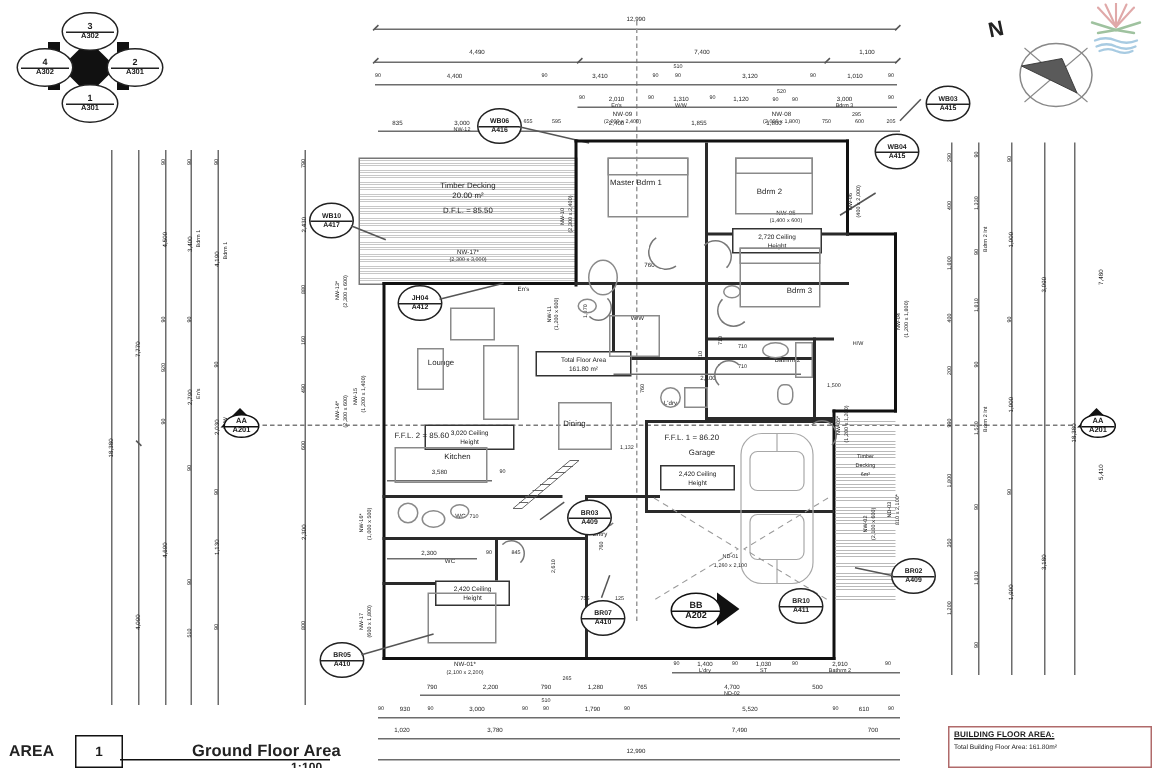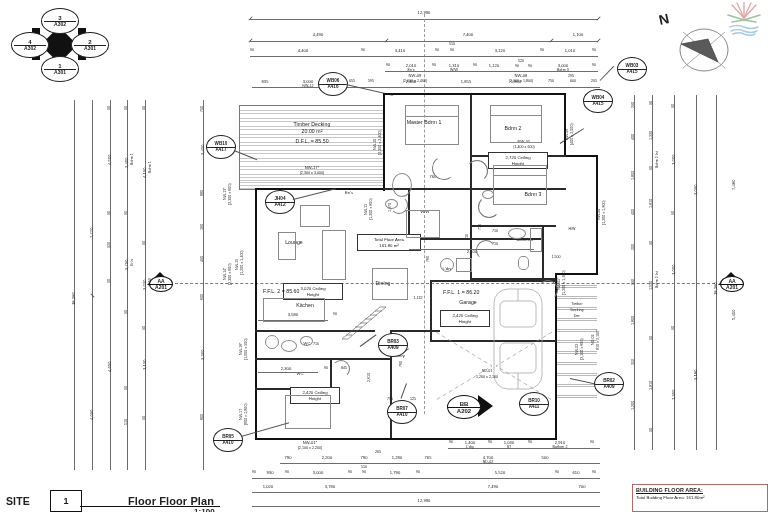--- a/index.html
+++ b/index.html
@@ -627,26 +627,26 @@
 
   <div class="dimh" style="left:252px;top:492px;width:348px;"></div>
   <div class="txt c s4" style="left:268px;top:485px;">1,020</div>
   <div class="txt c s4" style="left:330px;top:485px;">3,780</div>
   <div class="txt c s4" style="left:493px;top:485px;">7,490</div>
   <div class="txt c s4" style="left:582px;top:485px;">700</div>
 
   <div class="dimh" style="left:252px;top:506px;width:348px;"></div>
   <div class="txt c s4" style="left:424px;top:499px;">12,990</div>
 
-  <div class="txt s10" style="left:6px;top:496px;font-weight:bold;">SITE</div>
+  <div class="txt s10" style="left:6px;top:496px;font-weight:bold;">AREA</div>
   <div class="tbnum" style="left:50px;top:490px;width:30px;height:20px;">
     <span>1</span>
   </div>
   <div class="tb" style="left:80px;top:506px;width:140px;"></div>
-  <div class="txt" style="left:128px;top:496px;font-size:11px;font-weight:bold;">Floor Floor Plan</div>
+  <div class="txt" style="left:128px;top:496px;font-size:11px;font-weight:bold;">Ground Floor Area</div>
   <div class="txt" style="left:194px;top:508px;font-size:8px;font-weight:bold;">1:100</div>
 
   <div class="floorareabox" style="left:632px;top:484px;width:128px;height:22px;">
     <div class="hd">BUILDING FLOOR AREA:</div>
     <div class="bd">Total Building Floor Area:  161.80m²</div>
   </div>
 
 </div>
 
 </body></html>

